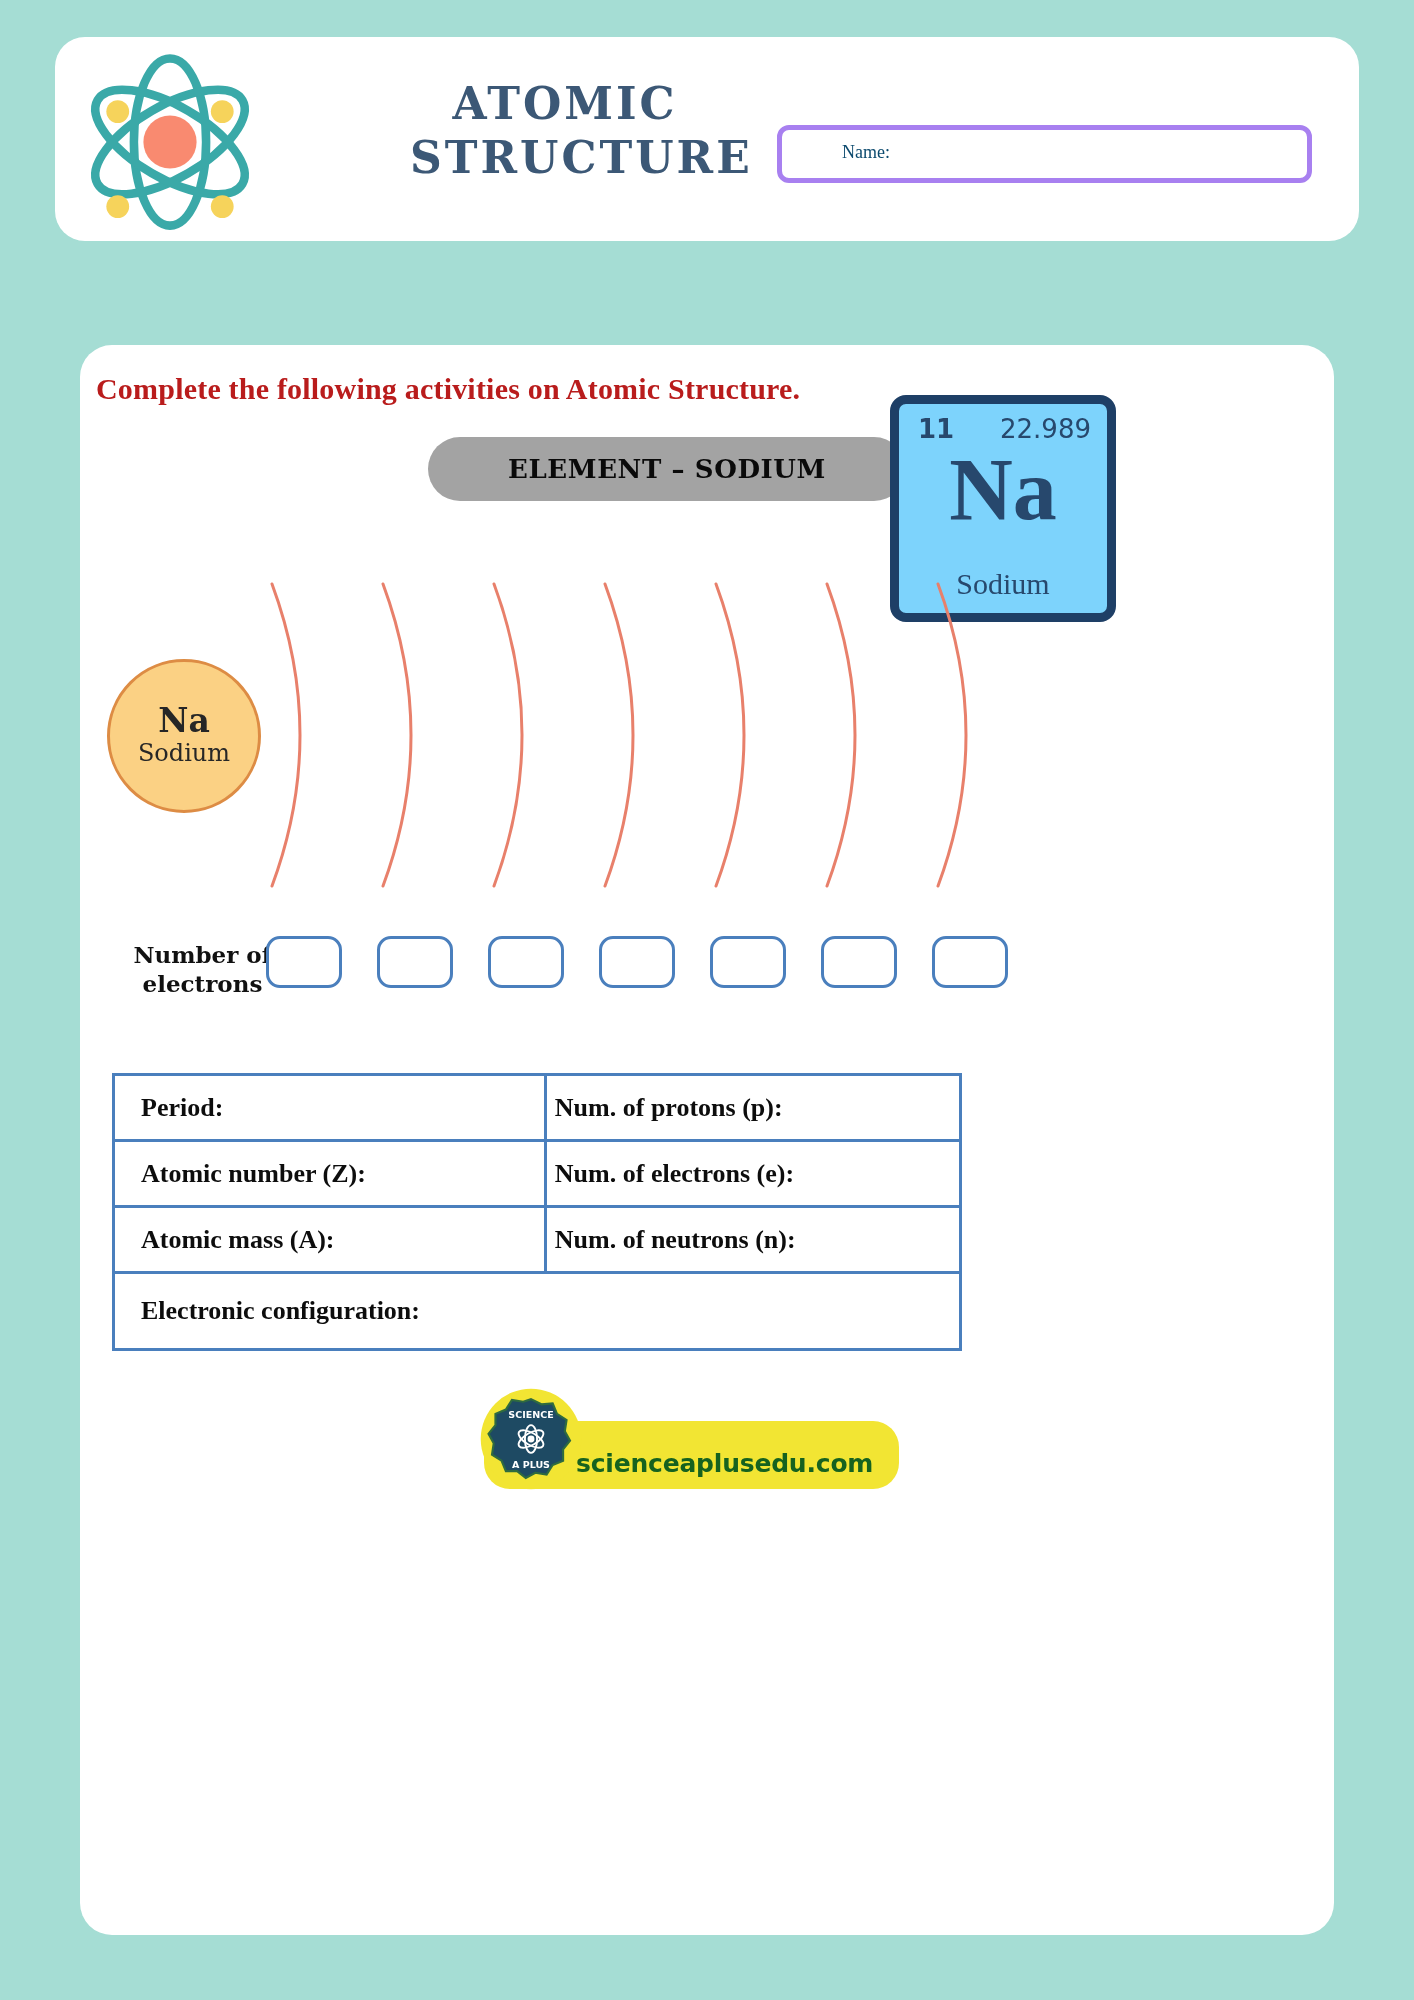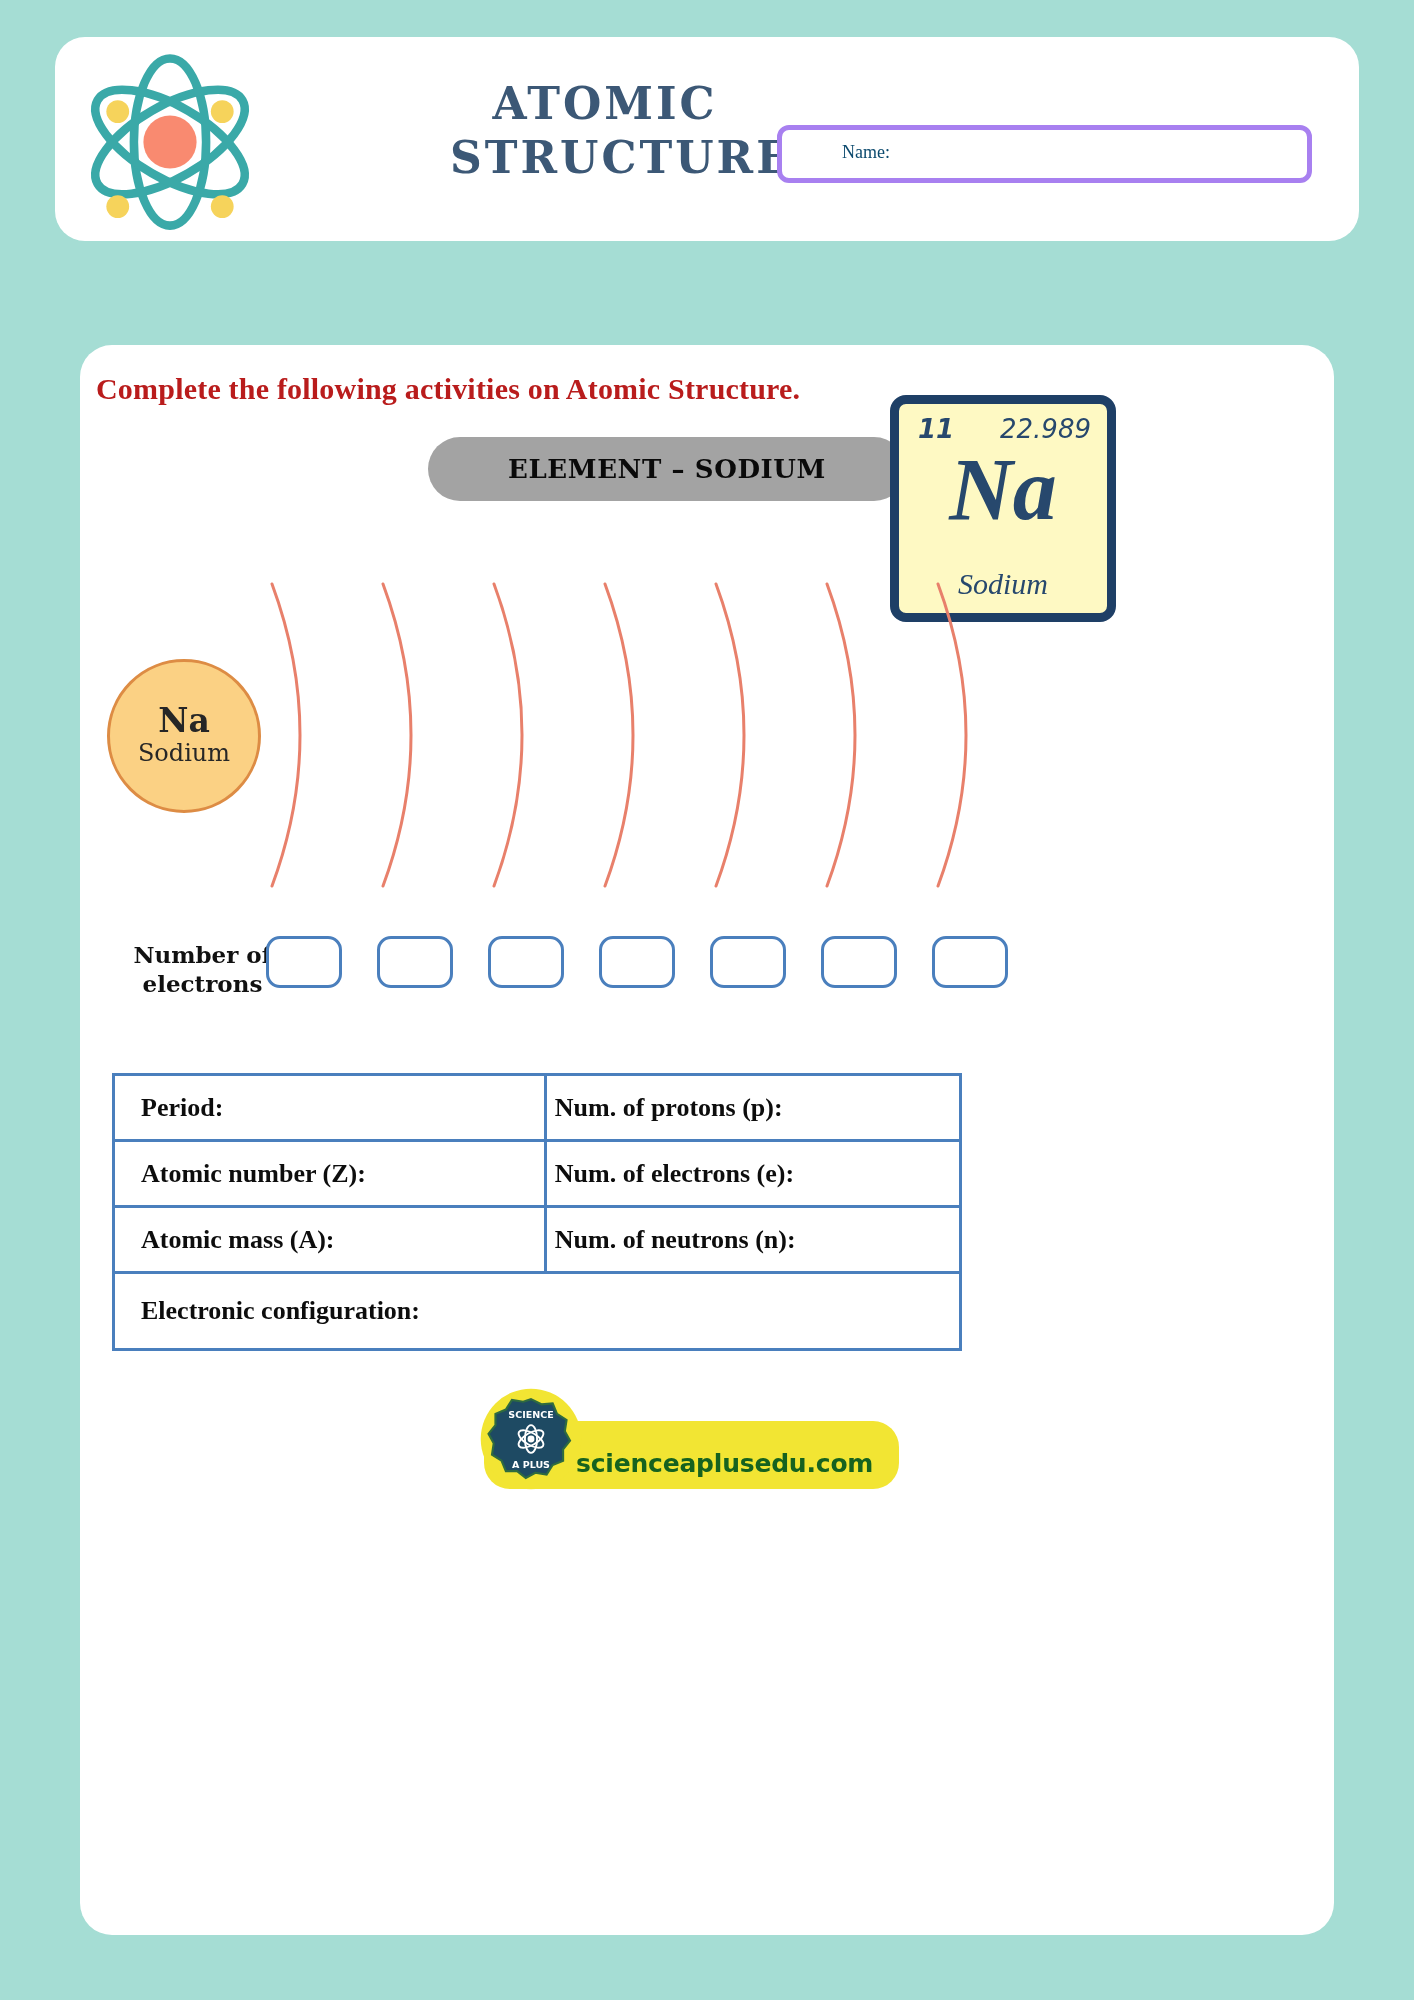--- a/index.html
+++ b/index.html
@@ -41,21 +41,20 @@
     width: 190px;
     height: 190px;
   }
 
   .title-block {
     position: absolute;
     left: 355px;
     top: 40px;
     width: 310px;
     text-align: center;
-    margin-left: 40px;
   }
   .title-line {
     font-family: "DejaVu Serif", serif;
     font-weight: bold;
     font-size: 44px;
     letter-spacing: 3px;
     color: #3c5876;
     line-height: 1.22;
   }
 
@@ -123,25 +122,24 @@
     letter-spacing: 0.6px;
   }
 
   
   .pt-card {
     position: absolute;
     left: 810px;
     top: 50px;
     width: 226px;
     height: 227px;
-    background: #fef9c3;
+    background: #7dd3fc;
     border: 9px solid #1e3f66;
     border-radius: 16px;
     box-sizing: border-box;
-    font-style: italic;
   }
   .pt-num {
     position: absolute;
     left: 19px;
     top: 10px;
     font-family: "DejaVu Sans", sans-serif;
     font-weight: bold;
     font-size: 26px;
     color: #27486d;
   }

